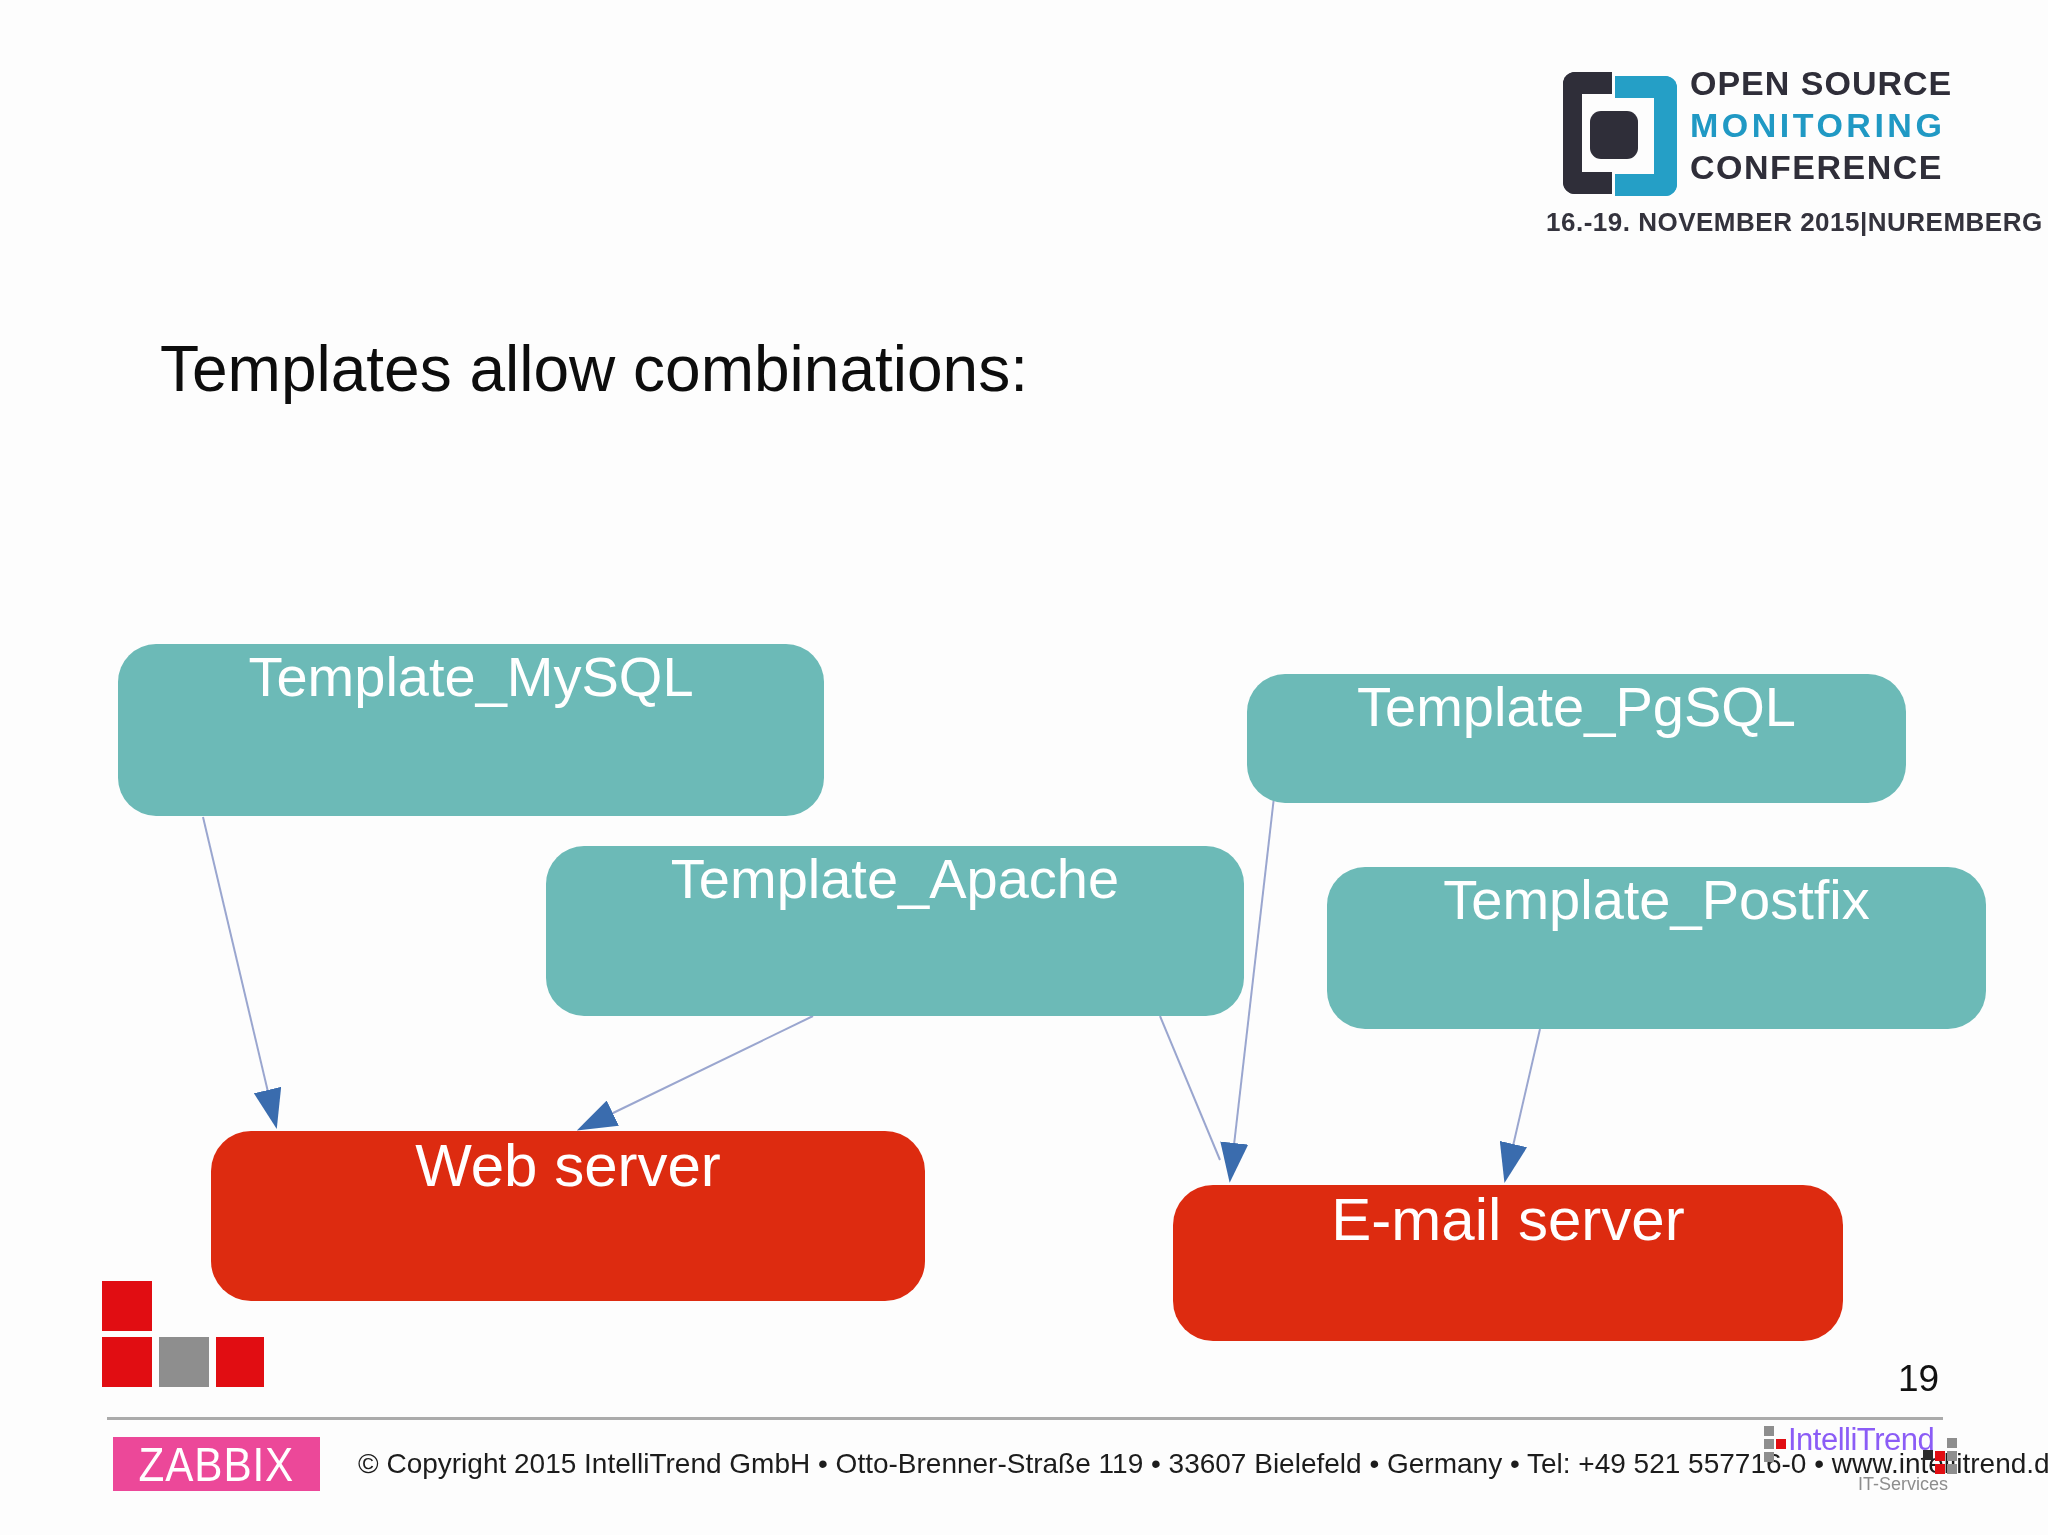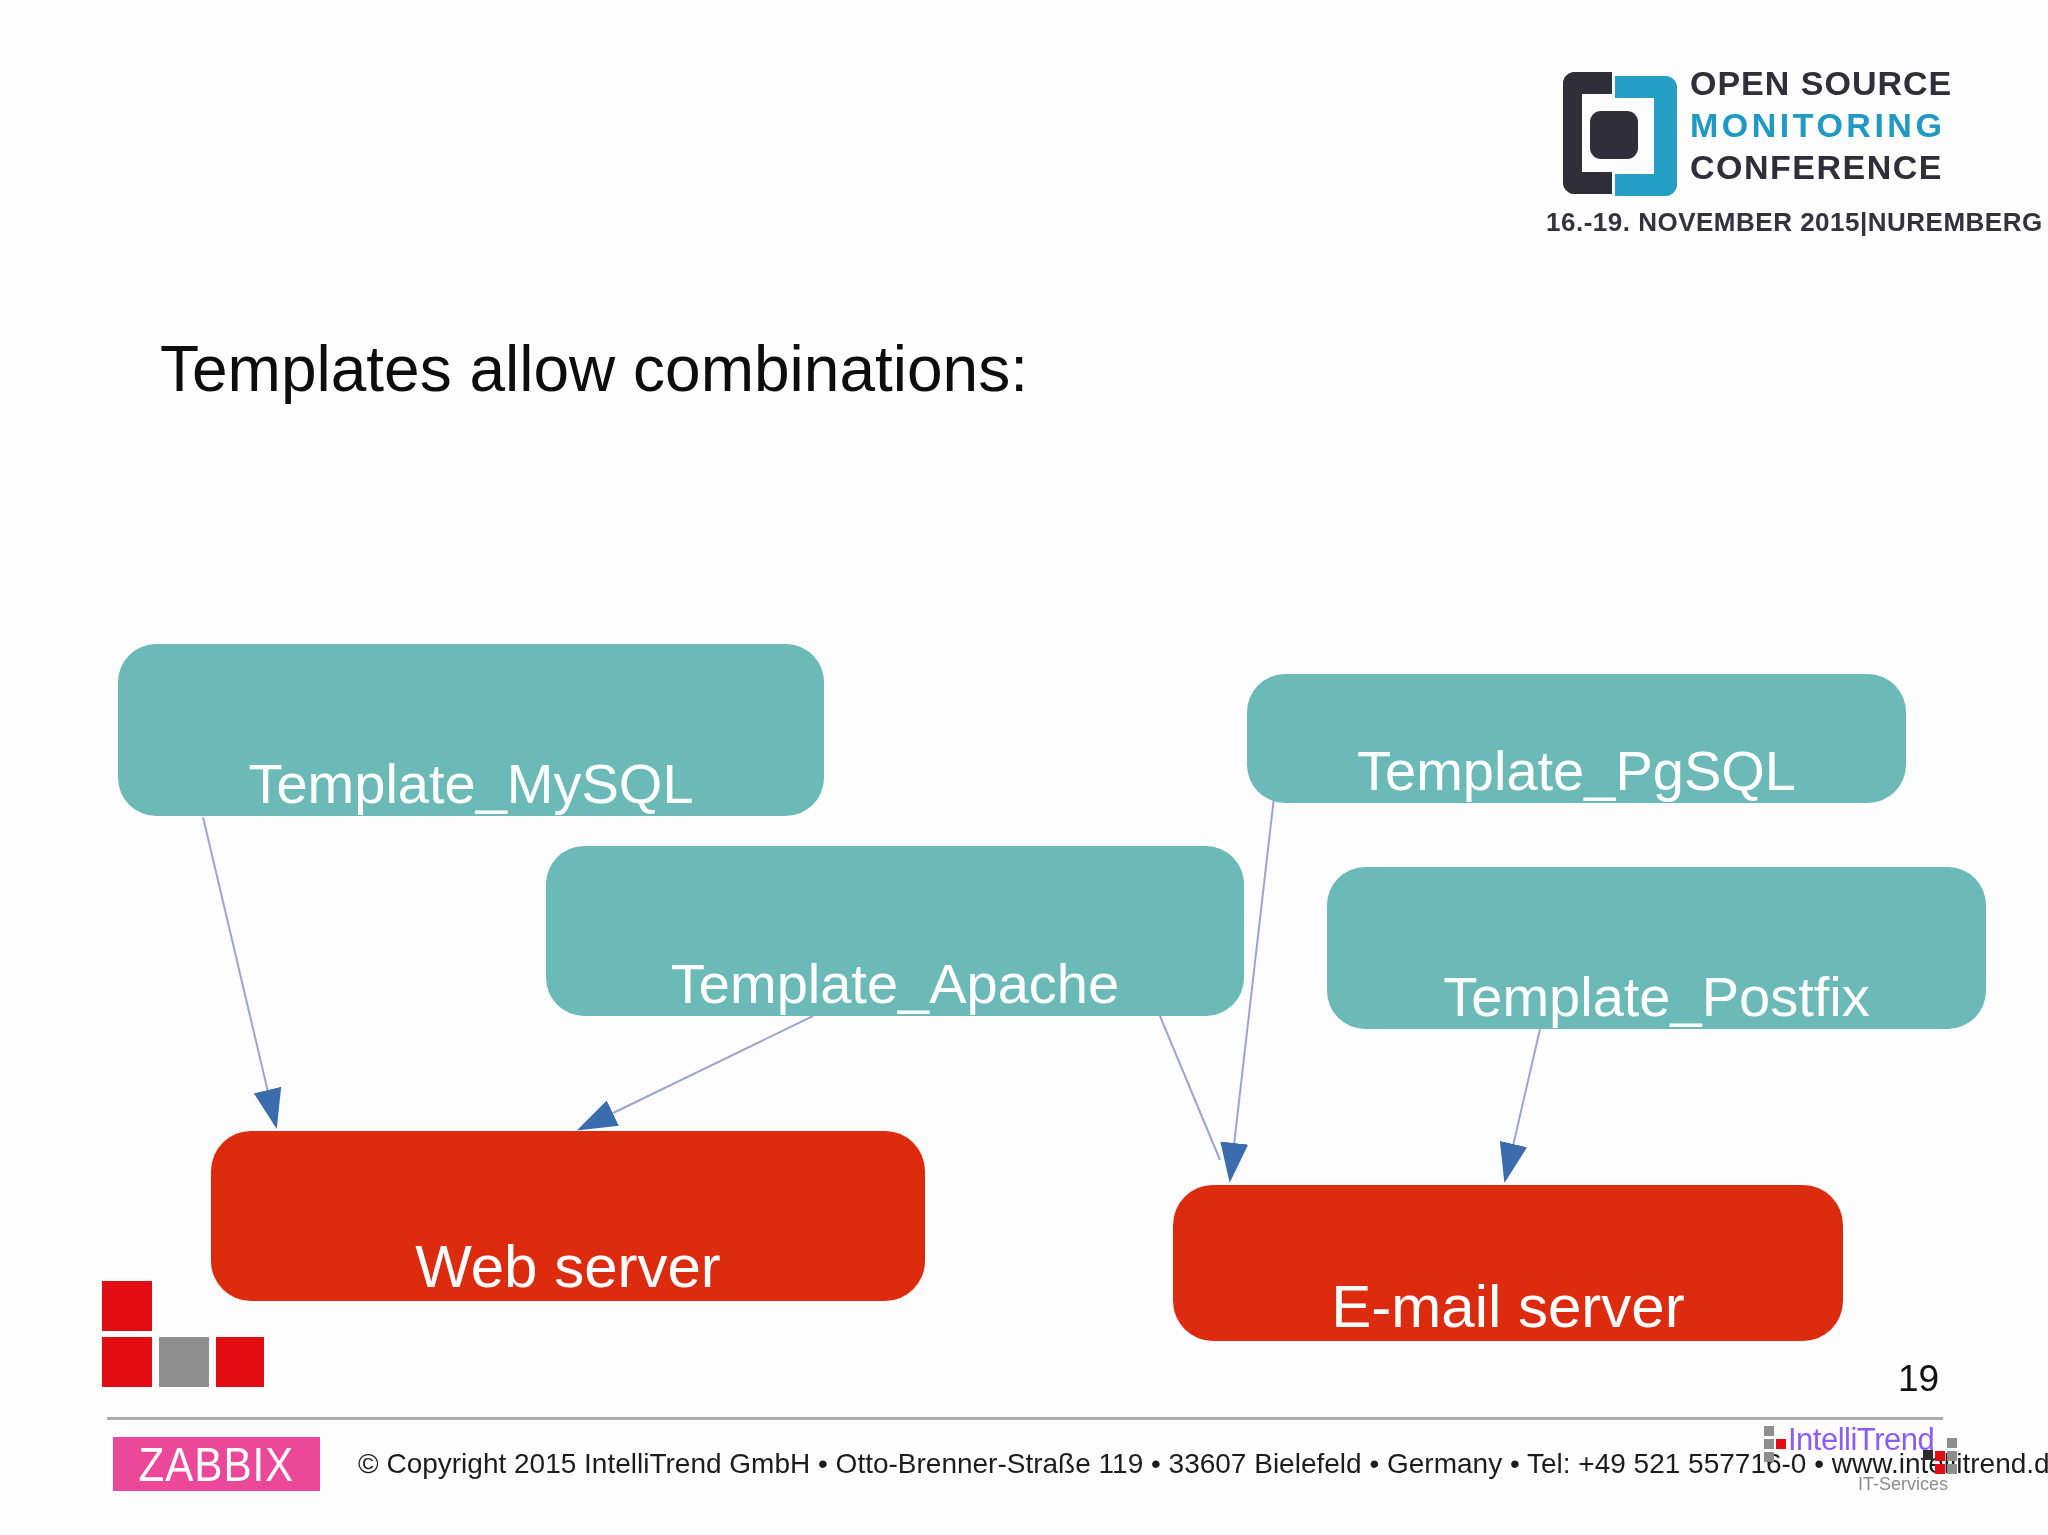--- a/index.html
+++ b/index.html
@@ -41,21 +41,21 @@
   .osmc-l1 { letter-spacing:1px; }
   .osmc-l2 { color:#2099c4; letter-spacing:3.5px; }
   .osmc-l3 { letter-spacing:1.5px; }
   .osmc-date {
     position:absolute; left:6px; top:149px; width:404px;
     display:flex; justify-content:space-between; align-items:baseline;
     font-weight:bold; font-size:26px; color:#34333d; letter-spacing:0.5px; white-space:nowrap;
   }
   
   .box {
-    position:absolute; display:flex; align-items:flex-end; justify-content:center;
+    position:absolute; display:flex; align-items:flex-start; justify-content:center;
     color:#ffffff; white-space:nowrap;
   }
   .teal { background:#6cbab7; border-radius:38px; font-size:56px; }
   .redbox { background:#dd2b10; border-radius:40px; font-size:60px; }
   #box-mysql   { left:118px;  top:644px;  width:706px; height:172px; }
   #box-pgsql   { left:1247px; top:674px;  width:659px; height:129px; }
   #box-apache  { left:546px;  top:846px;  width:698px; height:170px; }
   #box-postfix { left:1327px; top:867px;  width:659px; height:162px; }
   #box-web     { left:211px;  top:1131px; width:714px; height:170px; }
   #box-email   { left:1173px; top:1185px; width:670px; height:156px; }

